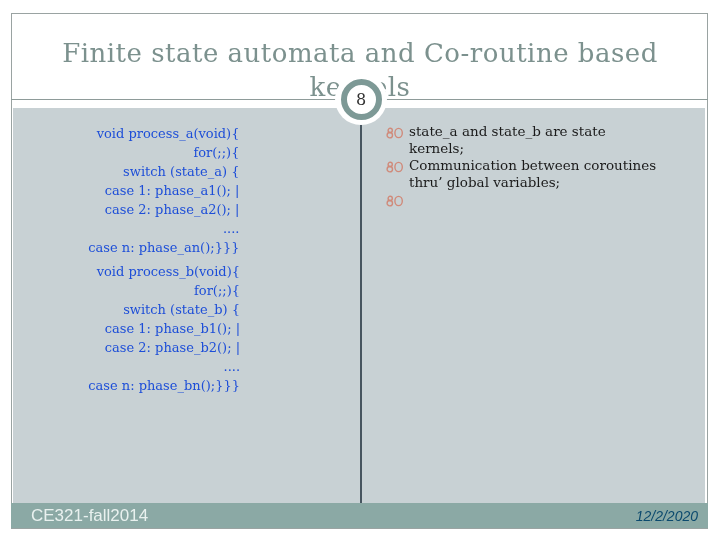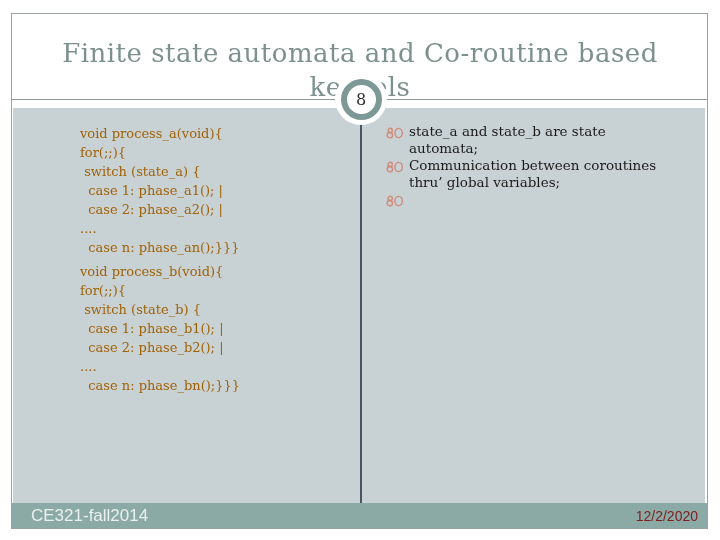--- a/index.html
+++ b/index.html
@@ -11,33 +11,33 @@
          font-size:26px;line-height:34px;color:#7c918e;letter-spacing:0.5px;}
   .title-rule{position:absolute;left:11px;top:99px;width:697px;height:1px;background:#8e9b99;}
   .content{position:absolute;left:13px;top:108px;width:692px;height:395px;background:#c8d1d4;}
   .divider{position:absolute;left:360px;top:108px;width:2px;height:395px;background:#47555f;z-index:1;}
   .page-badge{position:absolute;left:335px;top:73px;width:52px;height:52px;border-radius:50%;
               background:#ffffff;z-index:3;display:flex;align-items:center;justify-content:center;}
   .page-ring{width:29px;height:29px;border:6px solid #7d9996;border-radius:50%;background:#fff;
              display:flex;align-items:center;justify-content:center;}
   .page-num{font-size:16px;color:#333;}
   .code{position:absolute;left:80px;margin:0;font-family:"DejaVu Serif", serif;
-        font-size:13px;line-height:19px;color:#a16207;white-space:pre;z-index:2;}
+        font-size:13px;line-height:19px;color:#1d4ed8;white-space:pre;z-index:2;text-align:right;}
   .code-a{top:124px;}
   .code-b{top:262px;}
   .bullets{position:absolute;left:386px;top:123px;width:315px;margin:0;padding:0;
            list-style:none;z-index:2;}
   .bullet{display:flex;align-items:flex-start;margin:0;padding:0;}
   .bullet svg{flex:0 0 18px;margin-top:4px;margin-right:5px;}
   .btext{font-size:13.5px;line-height:17px;color:#1b1b1b;white-space:pre-line;}
   .footer-band{position:absolute;left:11px;top:503px;width:697px;height:25px;background:#8ba9a5;
                display:flex;align-items:center;justify-content:space-between;z-index:4;
                font-family:"Liberation Sans", sans-serif;}
   .footer-left{color:#e9f1ef;font-size:17px;padding-left:20px;}
-  .footer-right{color:#7f1d1d;font-size:14px;padding-right:10px;}
+  .footer-right{color:#0c4a6e;font-size:14px;padding-right:10px;font-style:italic;}
 </style>
 </head>
 <body>
 
 <div class="slide">
   <div class="frame"></div>
 
   <div class="title">Finite state automata and Co-routine based kernels</div>
   <div class="title-rule"></div>
 
@@ -66,21 +66,21 @@
   case n: phase_bn();}}}</pre>
 
   <ul class="bullets">
     <li class="bullet">
       <svg width="18" height="12" viewBox="0 0 18 12">
         <circle cx="4.2" cy="3.4" r="2.1" fill="none" stroke="#d08a7a" stroke-width="1.4"></circle>
         <circle cx="3.8" cy="8.2" r="2.7" fill="none" stroke="#d08a7a" stroke-width="1.4"></circle>
         <ellipse cx="12.6" cy="6" rx="3.7" ry="4.6" fill="none" stroke="#d08a7a" stroke-width="1.4"></ellipse>
       </svg>
       <span class="btext">state_a and state_b are state
-automata;</span>
+kernels;</span>
     </li>
     <li class="bullet">
       <svg width="18" height="12" viewBox="0 0 18 12">
         <circle cx="4.2" cy="3.4" r="2.1" fill="none" stroke="#d08a7a" stroke-width="1.4"></circle>
         <circle cx="3.8" cy="8.2" r="2.7" fill="none" stroke="#d08a7a" stroke-width="1.4"></circle>
         <ellipse cx="12.6" cy="6" rx="3.7" ry="4.6" fill="none" stroke="#d08a7a" stroke-width="1.4"></ellipse>
       </svg>
       <span class="btext">Communication between coroutines
 thru’ global variables;</span>
     </li>

